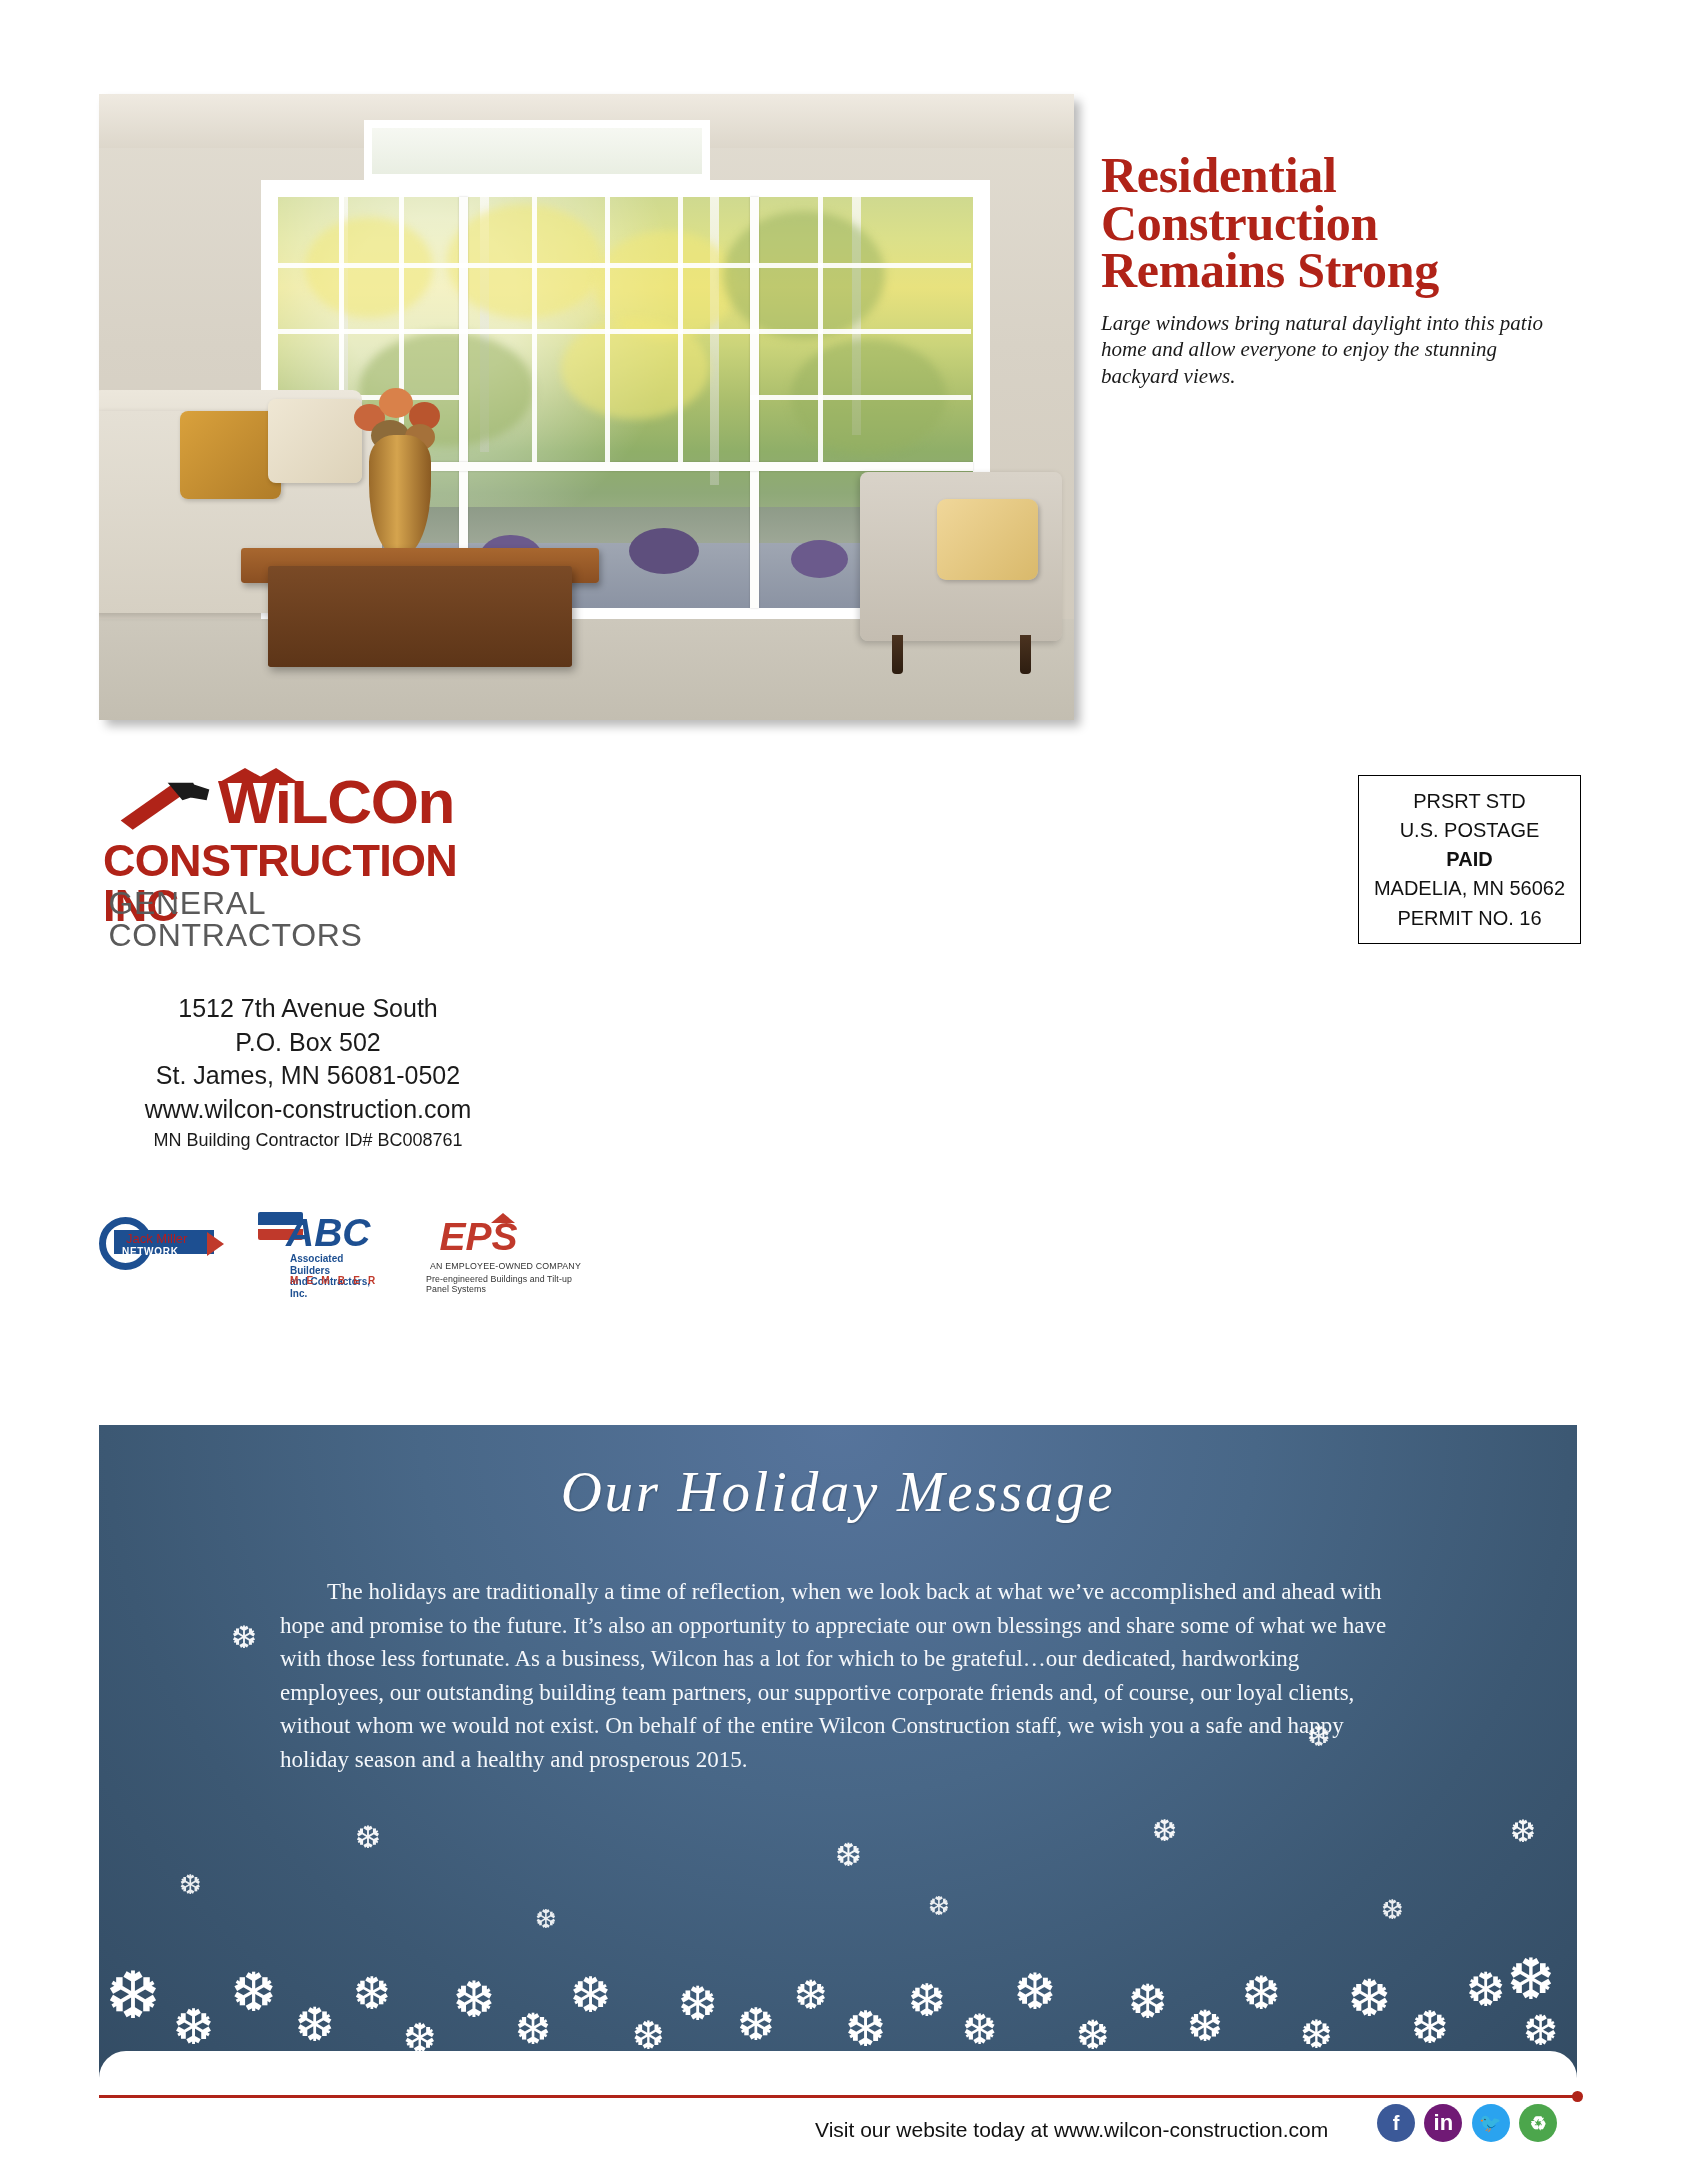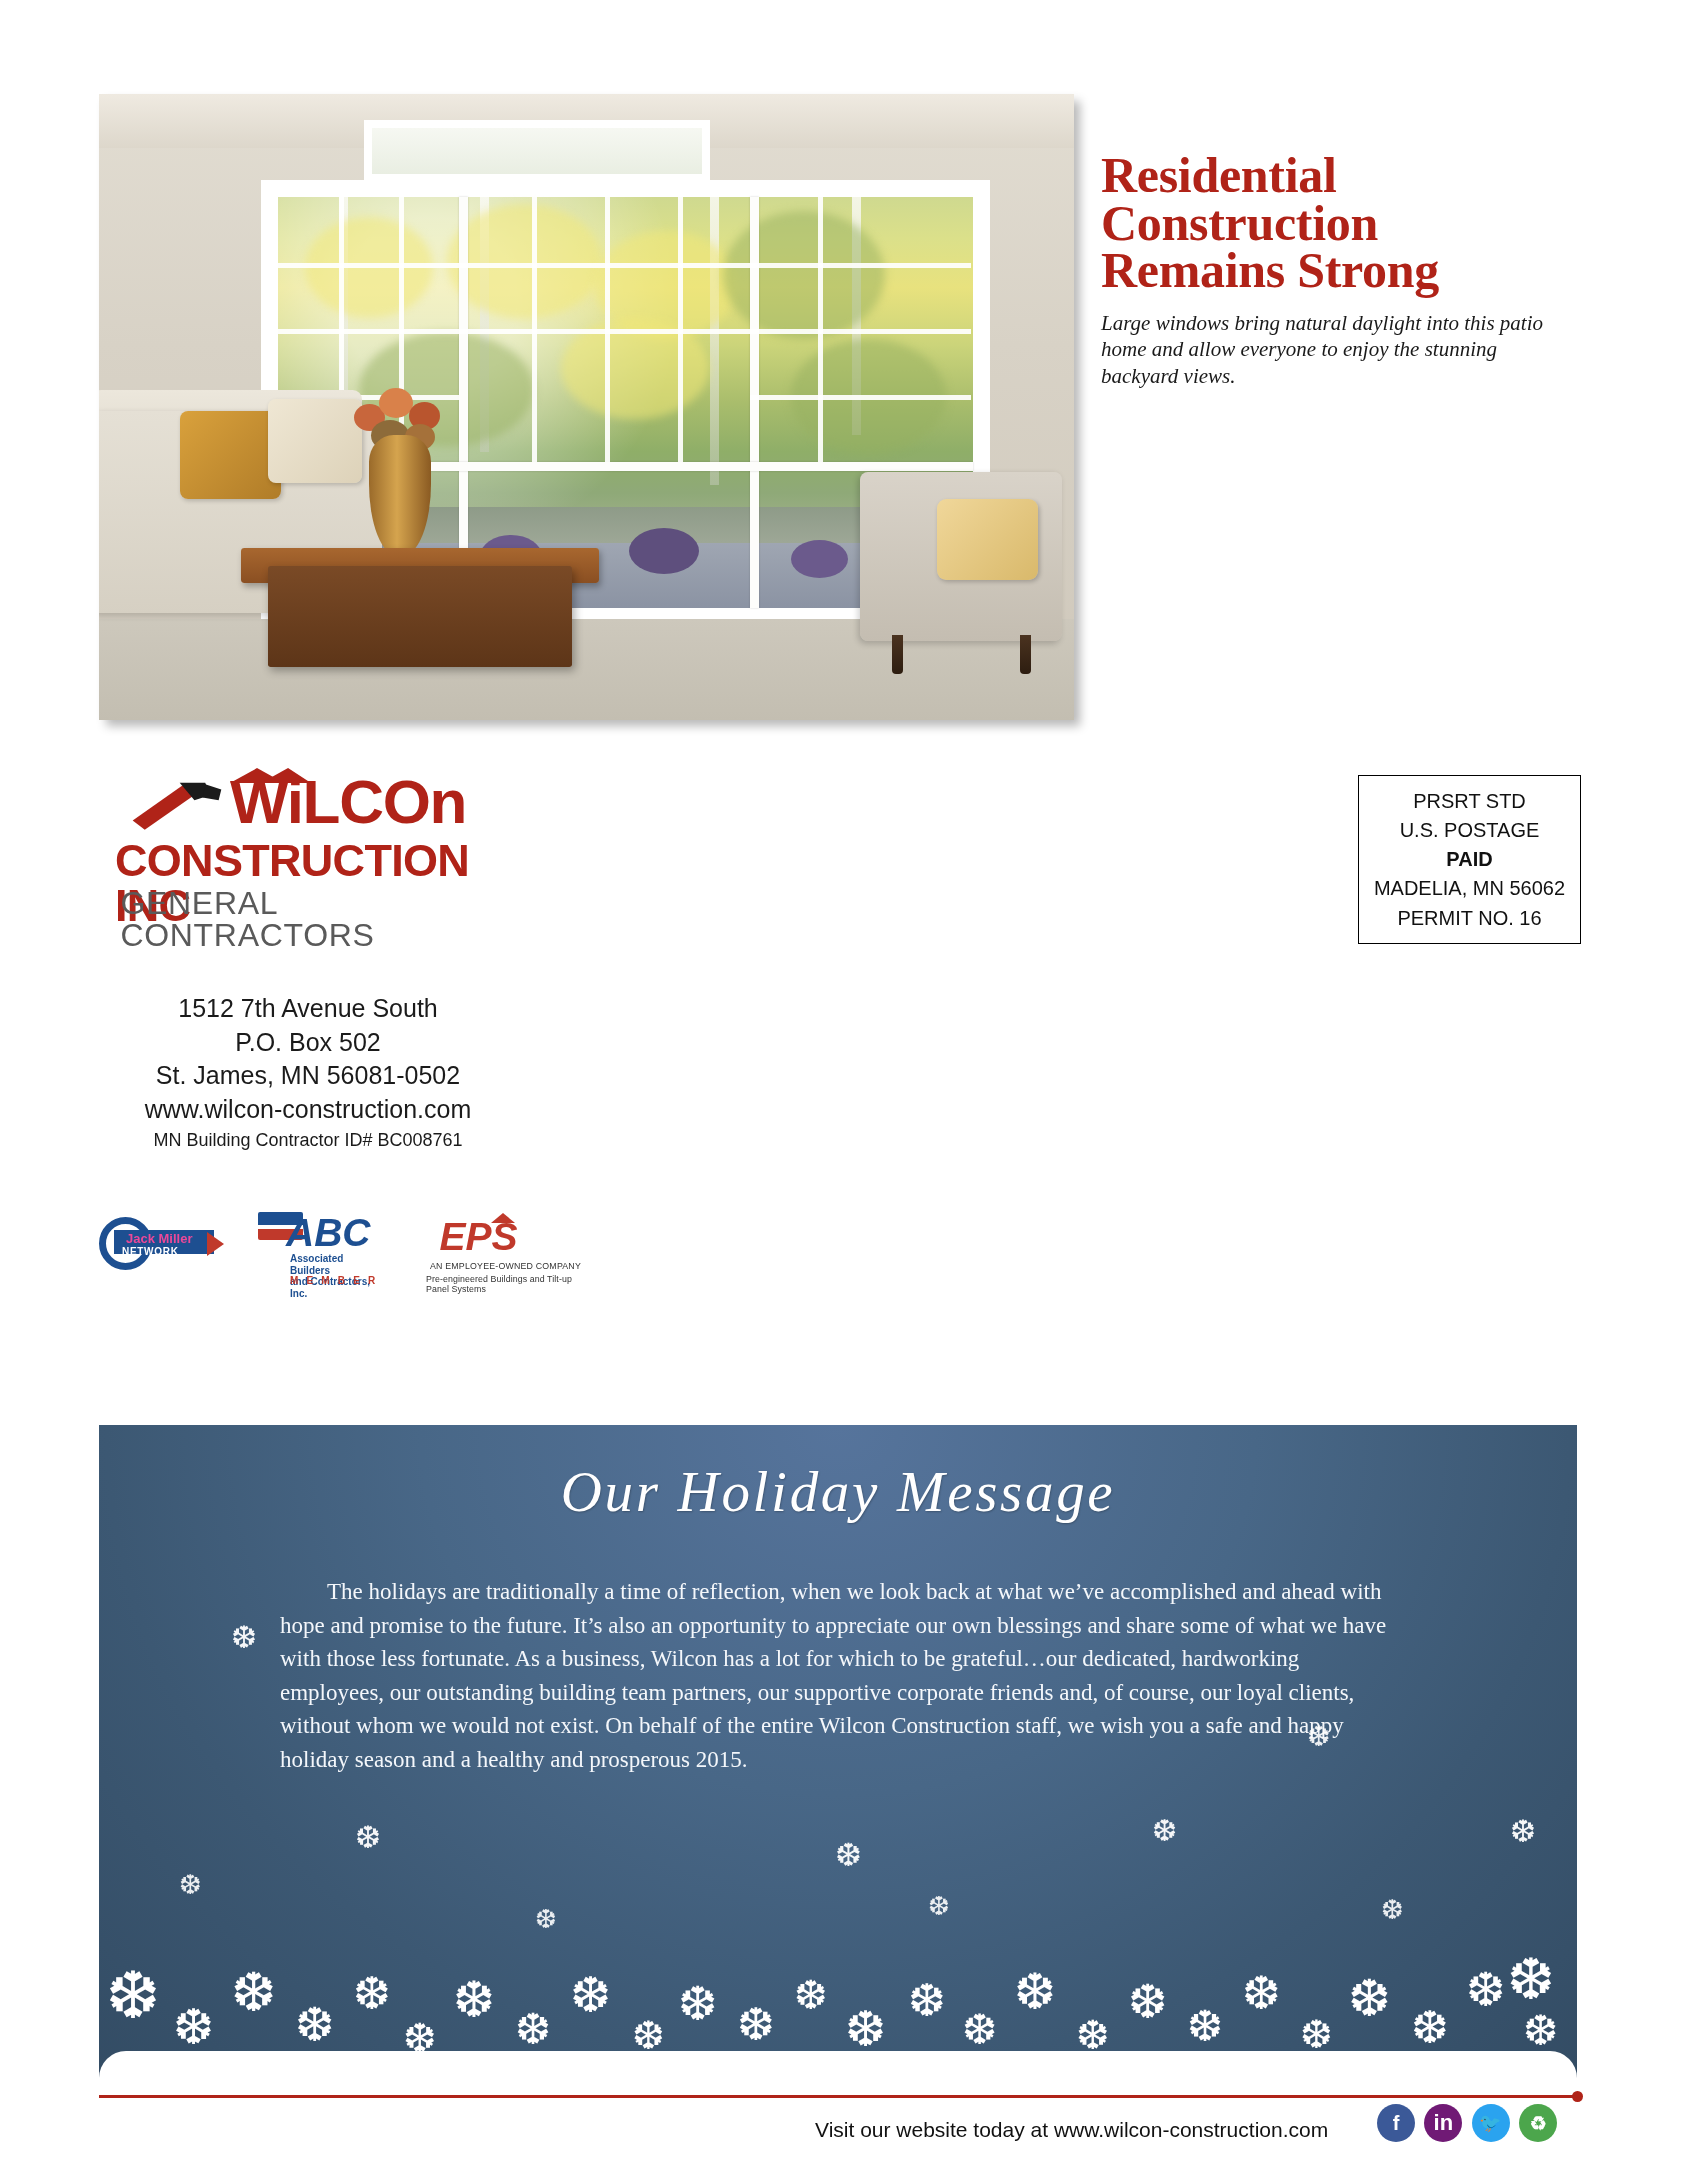--- a/index.html
+++ b/index.html
@@ -200,21 +200,20 @@
     max-width: 472px;
   }
 
   
   .logo-area {
     position: absolute;
     left: 99px;
     top: 768px;
     width: 391px;
     height: 202px;
-    margin-left: 12px;
   }
   .logo-hammer {
     position: absolute; left: 19px; top: 12px; width: 94px; height: 54px;
   }
   .logo-wilcon {
     position: absolute; left: 119px; top: 2.7px;
     font-family: "Liberation Sans", sans-serif;
     font-weight: bold;
     font-size: 62px;
     letter-spacing: -1.3px;
@@ -276,21 +275,21 @@
     position: absolute; left: 0; top: 2.7px; width: 53px; height: 53px;
     border: 7.4px solid #1d4f91; border-radius: 50%;
   }
   .jmn-band {
     position: absolute; left: 15px; top: 15px; width: 100px; height: 24px;
     background: #1d4f91;
     transform: skewX(0deg);
   }
   .jmn-t1 {
     position: absolute; left: 27px; top: 16px;
-    font-size: 13px; font-weight: bold; color: #ec4899;
+    font-size: 13px; font-weight: normal; color: #b91c1c;
   }
   .jmn-t2 {
     position: absolute; left: 23px; top: 31px;
     font-size: 10px; font-weight: bold; color: #ffffff; letter-spacing: 0.7px;
   }
   .jmn-arrow {
     position: absolute; left: 108px; top: 17.5px; width: 0; height: 0;
     border-top: 12px solid transparent;
     border-bottom: 12px solid transparent;
     border-left: 17.5px solid #c0392b;

